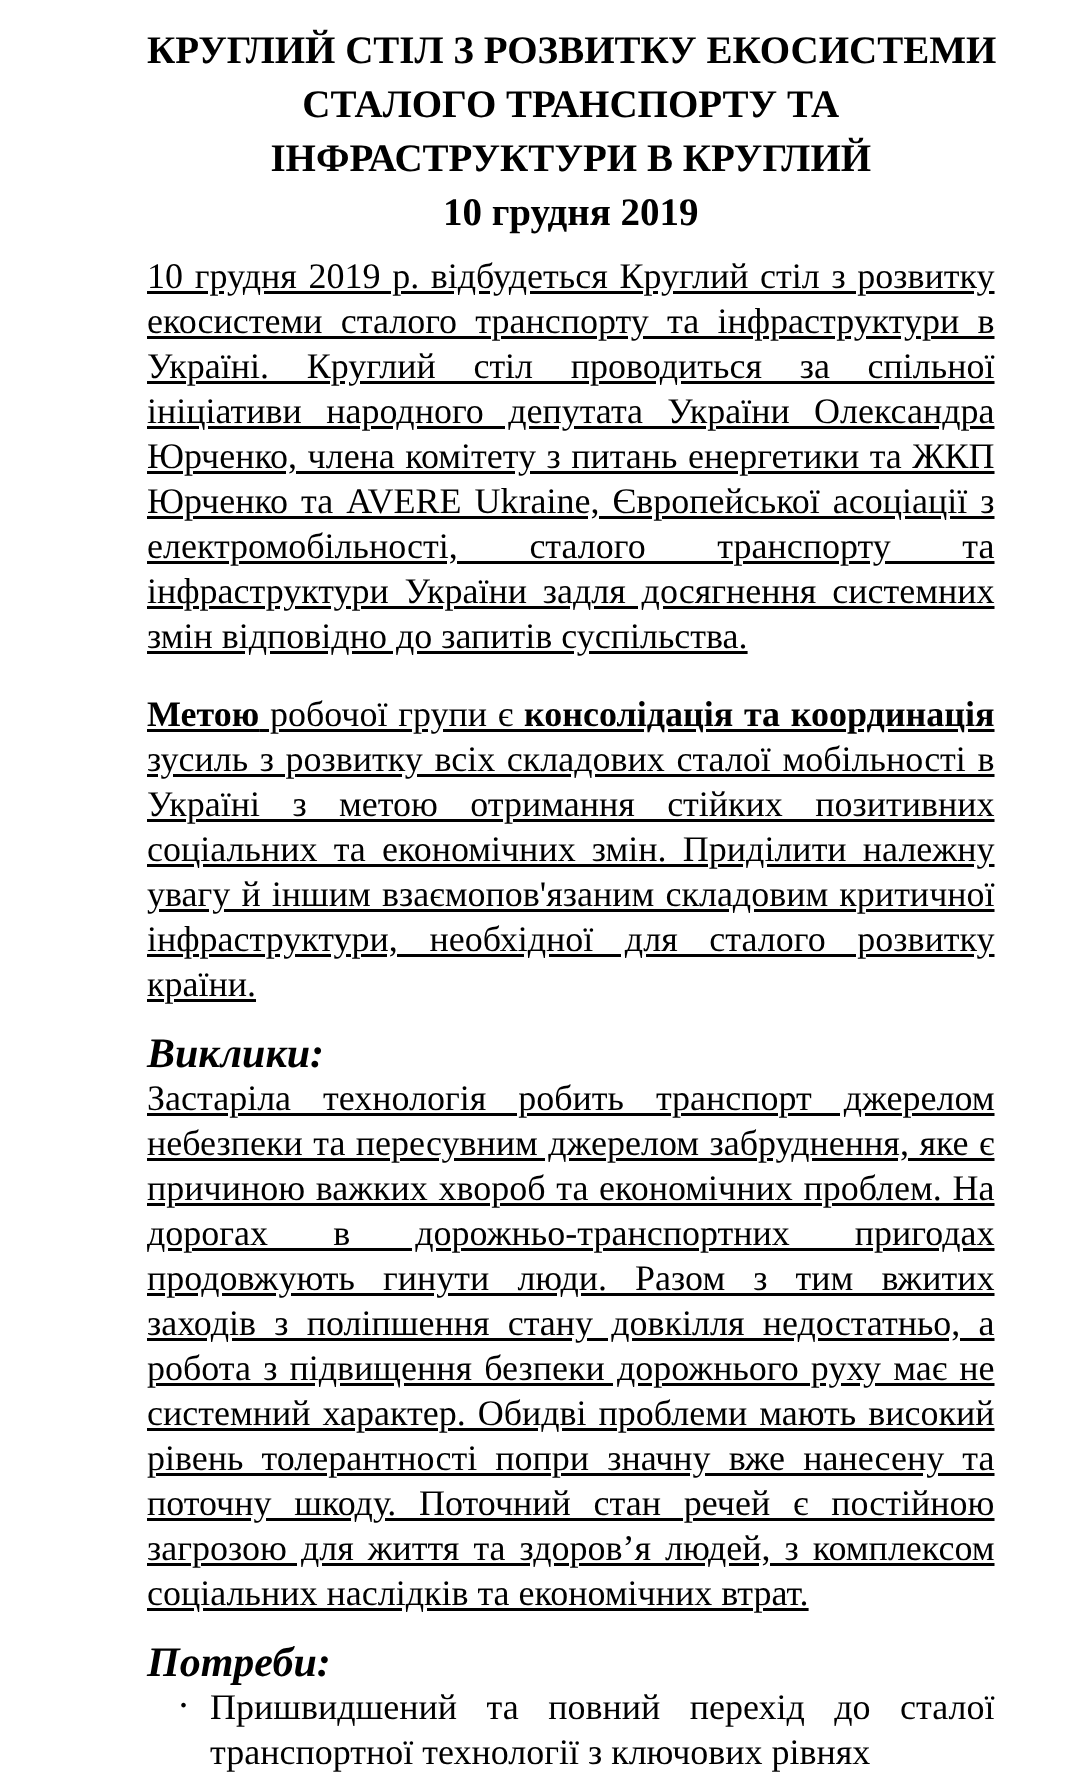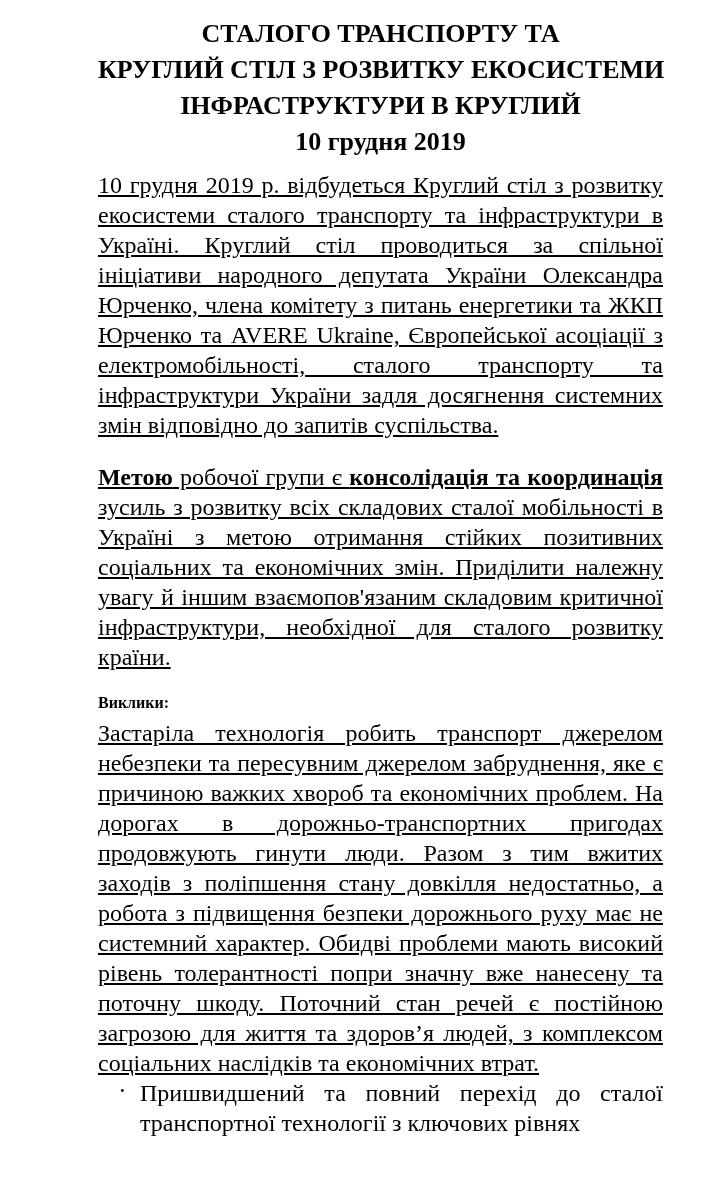--- a/index.html
+++ b/index.html
@@ -34,24 +34,25 @@
   .para {
     text-align: justify;
     text-justify: inter-word;
     margin: 22px 0 0 0;
     text-decoration: underline;
   }
   .para-first { margin-top: 10px; }
   .no-gap { margin-top: 0; }
   .bold { font-weight: bold; }
   .heading {
-    font-size: 16px;
+    font-size: 28px;
     line-height: 30px;
     font-weight: bold;
     margin: 16px 0 0 0;
+    font-style: italic;
   }
   .needs-list {
     list-style: none;
     margin: 0;
     padding: 0;
   }
   .need-item {
     position: relative;
     padding-left: 42px;
     text-align: justify;
@@ -63,33 +64,34 @@
     top: -2px;
     font-size: 26px;
   }
 </style>
 </head>
 <body>
 
 <div class="doc">
 
   <div class="title-block">
+    <div class="title-line">КРУГЛИЙ СТІЛ З РОЗВИТКУ ЕКОСИСТЕМИ</div>
     <div class="title-line">СТАЛОГО ТРАНСПОРТУ ТА</div>
-    <div class="title-line">КРУГЛИЙ СТІЛ З РОЗВИТКУ ЕКОСИСТЕМИ</div>
     <div class="title-line">ІНФРАСТРУКТУРИ В КРУГЛИЙ</div>
     <div class="title-line">10 грудня 2019</div>
   </div>
 
   <p class="para para-first">10 грудня 2019 р. відбудеться Круглий стіл з розвитку екосистеми сталого транспорту та інфраструктури в Україні. Круглий стіл проводиться за спільної ініціативи народного депутата України Олександра Юрченко, члена комітету з питань енергетики та ЖКП Юрченко та AVERE Ukraine, Європейської асоціації з електромобільності, сталого транспорту та інфраструктури України задля досягнення системних змін відповідно до запитів суспільства.</p>
 
   <p class="para"><span class="bold">Метою</span><span> робочої групи є </span><span class="bold">консолідація та координація</span><span> зусиль з розвитку всіх складових сталої мобільності в Україні з метою отримання стійких позитивних соціальних та економічних змін. Приділити належну увагу й іншим взаємопов'язаним складовим критичної інфраструктури, необхідної для сталого розвитку країни.</span></p>
 
   <h2 class="heading">Виклики:</h2>
   <p class="para no-gap">Застаріла технологія робить транспорт джерелом небезпеки та пересувним джерелом забруднення, яке є причиною важких хвороб та економічних проблем. На дорогах в дорожньо-транспортних пригодах продовжують гинути люди. Разом з тим вжитих заходів з поліпшення стану довкілля недостатньо, а робота з підвищення безпеки дорожнього руху має не системний характер. Обидві проблеми мають високий рівень толерантності попри значну вже нанесену та поточну шкоду. Поточний стан речей є постійною загрозою для життя та здоров’я людей, з комплексом соціальних наслідків та економічних втрат.</p>
 
+  <h2 class="heading">Потреби:</h2>
   <ul class="needs-list">
     <li class="need-item">
       <span class="bullet">·</span>
       <span class="need-text">Пришвидшений та повний перехід до сталої транспортної технології з ключових рівнях</span>
     </li>
   </ul>
 
 </div>
 
 </body></html>

